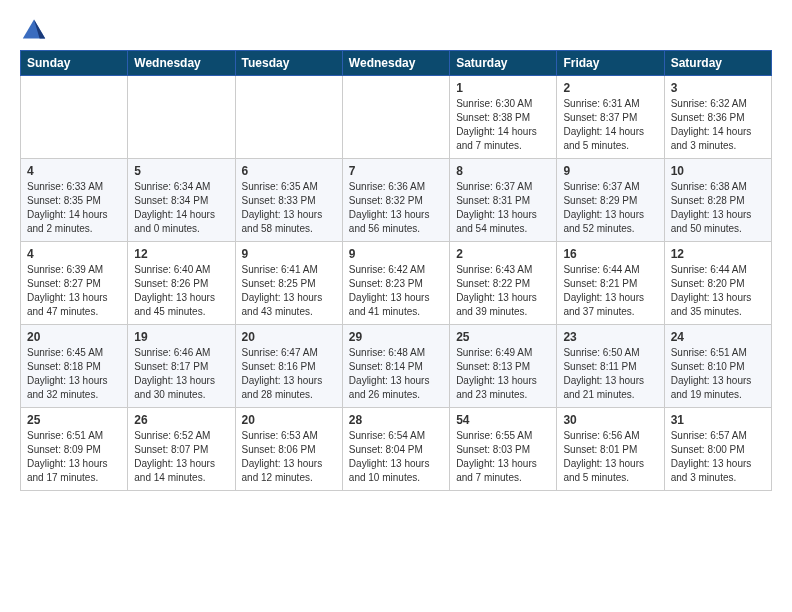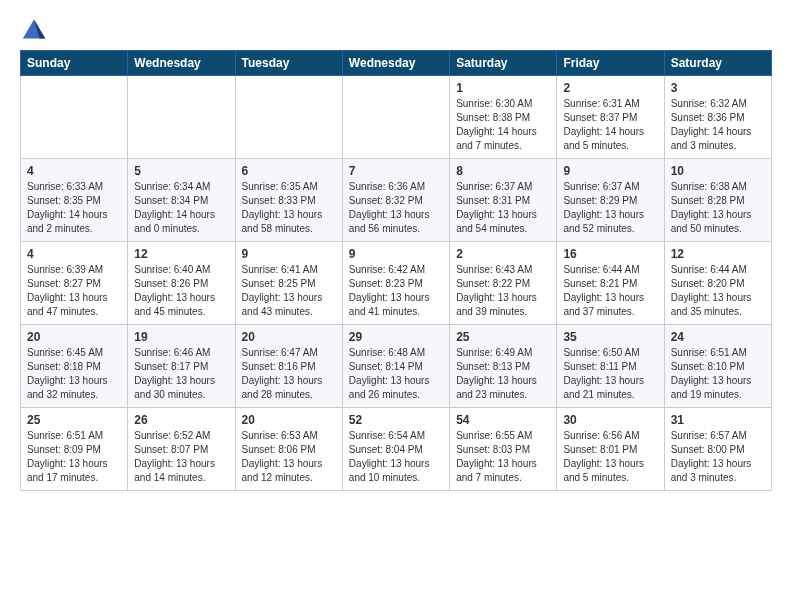--- a/index.html
+++ b/index.html
@@ -226,21 +226,21 @@
           </td>
           <td>
             <div class="cell-num">29</div>
             <div class="cell-info">Sunrise: 6:48 AM<br>Sunset: 8:14 PM<br>Daylight: 13 hours<br>and 26 minutes.</div>
           </td>
           <td>
             <div class="cell-num">25</div>
             <div class="cell-info">Sunrise: 6:49 AM<br>Sunset: 8:13 PM<br>Daylight: 13 hours<br>and 23 minutes.</div>
           </td>
           <td>
-            <div class="cell-num">35</div>
+            <div class="cell-num">23</div>
             <div class="cell-info">Sunrise: 6:50 AM<br>Sunset: 8:11 PM<br>Daylight: 13 hours<br>and 21 minutes.</div>
           </td>
           <td>
             <div class="cell-num">24</div>
             <div class="cell-info">Sunrise: 6:51 AM<br>Sunset: 8:10 PM<br>Daylight: 13 hours<br>and 19 minutes.</div>
           </td>
         </tr>
         <tr class="week-row">
           <td>
             <div class="cell-num">25</div>
@@ -248,21 +248,21 @@
           </td>
           <td>
             <div class="cell-num">26</div>
             <div class="cell-info">Sunrise: 6:52 AM<br>Sunset: 8:07 PM<br>Daylight: 13 hours<br>and 14 minutes.</div>
           </td>
           <td>
             <div class="cell-num">20</div>
             <div class="cell-info">Sunrise: 6:53 AM<br>Sunset: 8:06 PM<br>Daylight: 13 hours<br>and 12 minutes.</div>
           </td>
           <td>
-            <div class="cell-num">52</div>
+            <div class="cell-num">28</div>
             <div class="cell-info">Sunrise: 6:54 AM<br>Sunset: 8:04 PM<br>Daylight: 13 hours<br>and 10 minutes.</div>
           </td>
           <td>
             <div class="cell-num">54</div>
             <div class="cell-info">Sunrise: 6:55 AM<br>Sunset: 8:03 PM<br>Daylight: 13 hours<br>and 7 minutes.</div>
           </td>
           <td>
             <div class="cell-num">30</div>
             <div class="cell-info">Sunrise: 6:56 AM<br>Sunset: 8:01 PM<br>Daylight: 13 hours<br>and 5 minutes.</div>
           </td>

